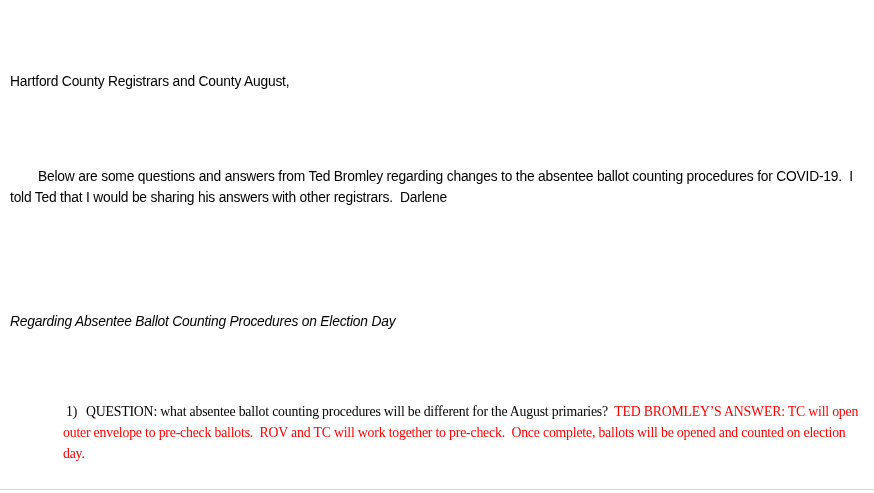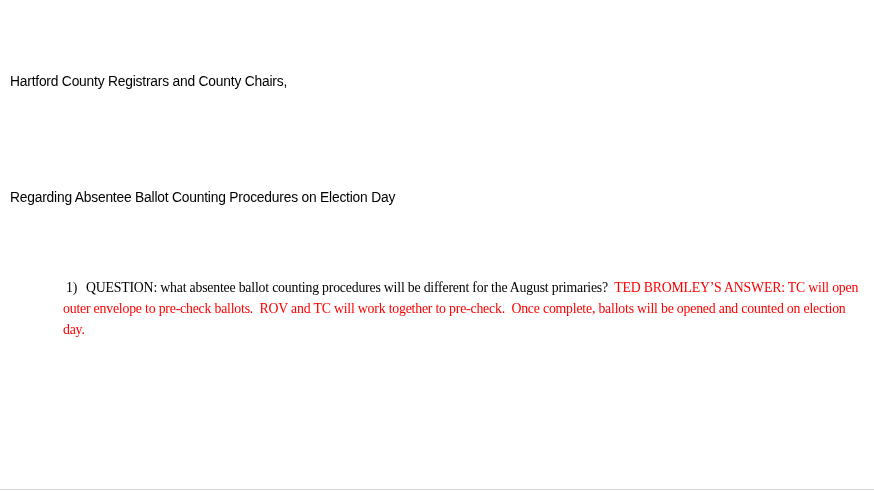--- a/index.html
+++ b/index.html
@@ -18,21 +18,21 @@
     line-height: 21px;
     color: #000000;
   }
   main {
     padding: 8px 8px 0 10px;
     white-space: pre-wrap;
   }
   p { margin: 0; }
   .salutation { margin-bottom: 11px; }
   .intro { text-indent: 28px; }
-  .heading { margin-bottom: 6px; }
+  .heading { margin-top: 40px; margin-bottom: 6px; font-style: italic; }
   .li { margin-bottom: 10px; font-family: Liberation Serif, serif; }
   .l1 { padding-left: 53px; }
   .l1 > .marker {
     display: inline-block;
     width: 20px;
     padding-left: 3px;
   }
   .a { color: var(--answer-color, #ff0000); }
   .bottom-rule {
     position: absolute;
@@ -40,22 +40,23 @@
     right: 0;
     top: 489px;
     border-top: 1px solid #d6d6d6;
   }
 </style>
 </head>
 <body style="color: rgb(0, 0, 0); background: rgb(255, 255, 255);">
 
 <main>
 
-  <p class="salutation">Hartford County Registrars and County Chairs,</p>
+  <p class="salutation">Hartford County Registrars and County August,</p>
 
+  <p class="intro">Below are some questions and answers from Ted Bromley regarding changes to the absentee ballot counting procedures for COVID-19.  I told Ted that I would be sharing his answers with other registrars.  Darlene</p>
 
   <p class="heading">Regarding Absentee Ballot Counting Procedures on Election Day</p>
 
   <div class="li l1"><span class="marker">1)</span><span class="q">QUESTION: what absentee ballot counting procedures will be different for the August primaries?  </span><span class="a">TED BROMLEY’S ANSWER: TC will open outer envelope to pre-check ballots.  ROV and TC will work together to pre-check.  Once complete, ballots will be opened and counted on election day.</span></div>
 
   
 
   
 
   

